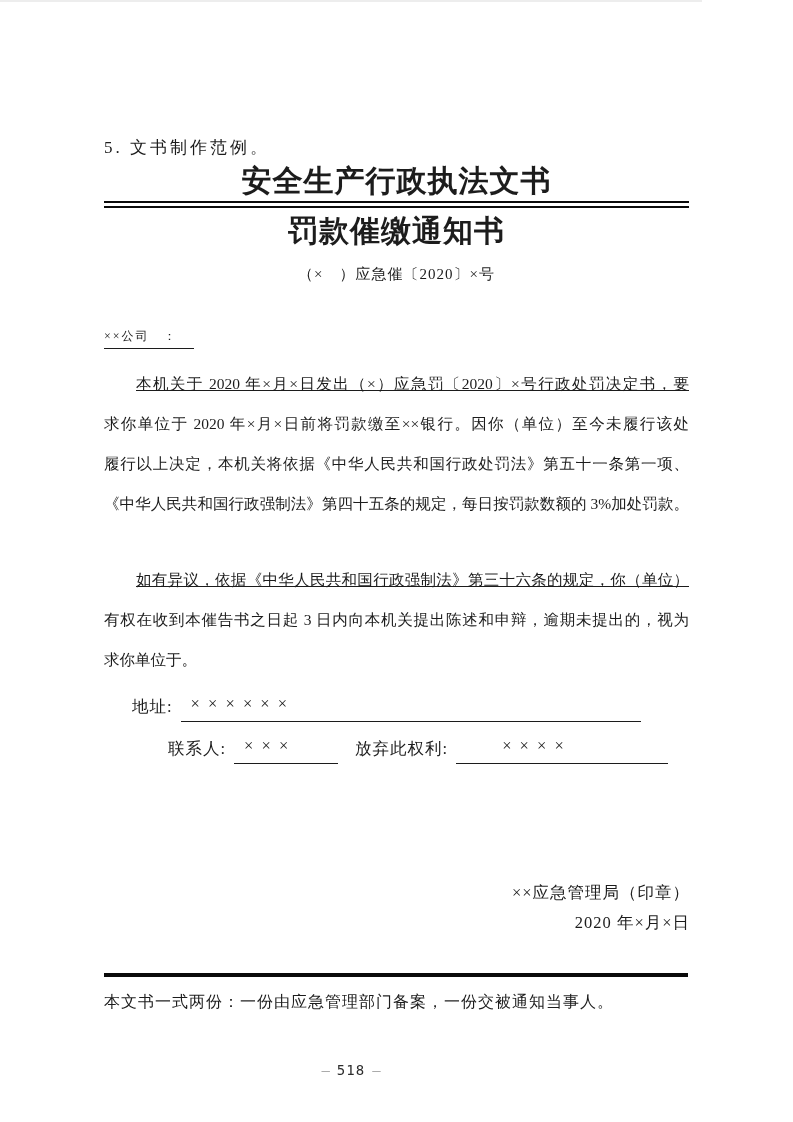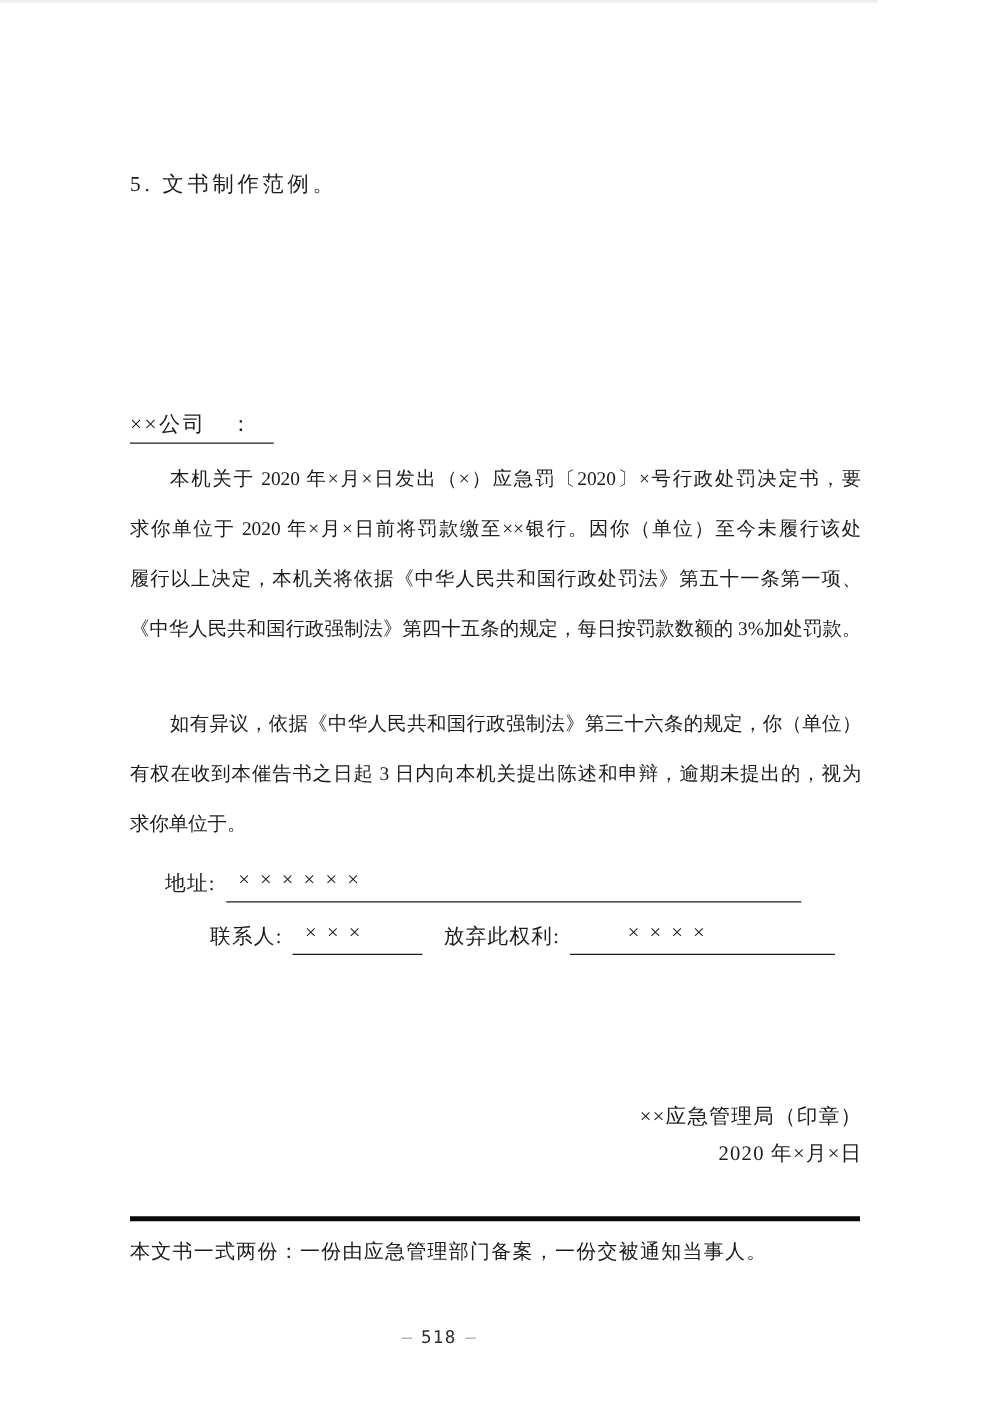--- a/index.html
+++ b/index.html
@@ -31,37 +31,37 @@
     border-bottom:2px solid #0a0a0a;
   }
   .doc-subtitle{
     font-size:30px;font-weight:bold;letter-spacing:1px;
     line-height:38px;margin:4px 0 0 0;
   }
   .doc-number{
     font-size:15px;margin-top:15px;letter-spacing:1px;
   }
   .recipient-line{
-    position:absolute;left:104px;top:326px;font-size:17px;
+    position:absolute;left:104px;top:326px;font-size:12px;
   }
   .recipient-line .u{
     display:inline-block;
     border-bottom:1.5px solid #1c1c1c;
     padding:0 16px 3px 0;
     letter-spacing:2px;
   }
   .para{position:absolute;left:104px;width:585px;}
   .para-1{top:362px;}
   .para-2{top:558px;}
   .bodyline{
     height:40px;line-height:40px;font-size:15.5px;
     text-align:justify;text-align-last:justify;
     overflow:hidden;white-space:nowrap;
   }
-  .bodyline.indent{text-indent:32px;}
+  .bodyline.indent{text-indent:32px;text-decoration:underline;}
   .bodyline.short{text-align-last:left;white-space:normal;}
   .field-row{
     position:absolute;left:132px;height:32px;
     font-size:16.5px;line-height:30px;
     display:flex;align-items:flex-end;
   }
   .row-address{top:688px;}
   .row-contact{top:730px;margin-left:36px;}
   .field-label{white-space:nowrap;padding-right:8px;letter-spacing:1px;}
   .field-value{
@@ -96,20 +96,26 @@
   .page-number .dash{color:#a9a9a9;margin:0 7px;}
   .page-number .num{color:#2d2d2d;letter-spacing:1px;}
 </style>
 </head>
 <body>
 
 <div class="page">
 
   <div class="section-label">5. 文书制作范例。</div>
 
+  <div class="header">
+    <div class="doc-title">安全生产行政执法文书</div>
+    <div class="double-rule"></div>
+    <div class="doc-subtitle">罚款催缴通知书</div>
+    <div class="doc-number">（×　）应急催〔2020〕×号</div>
+  </div>
 
   <div class="recipient-line">
     <span class="u">××公司　：</span>
   </div>
 
   <div class="para para-1">
     <div class="bodyline indent">本机关于 2020 年×月×日发出（×）应急罚〔2020〕×号行政处罚决定书，要</div>
     <div class="bodyline">求你单位于 2020 年×月×日前将罚款缴至××银行。因你（单位）至今未履行该处</div>
     <div class="bodyline">履行以上决定，本机关将依据《中华人民共和国行政处罚法》第五十一条第一项、</div>
     <div class="bodyline">《中华人民共和国行政强制法》第四十五条的规定，每日按罚款数额的 3%加处罚款。</div>

